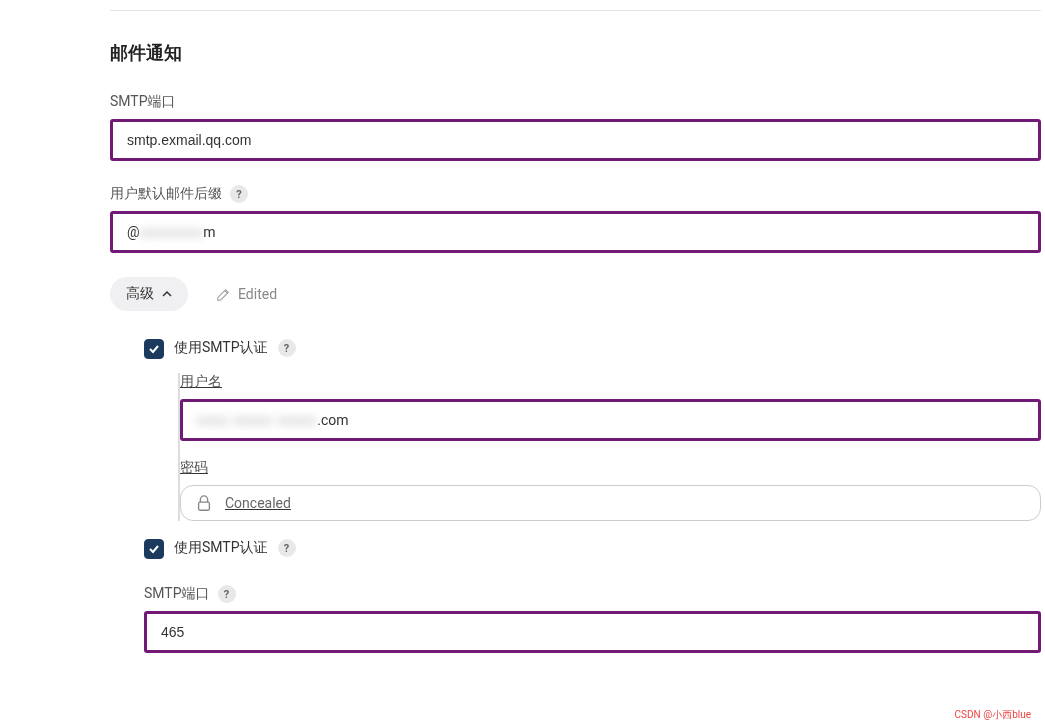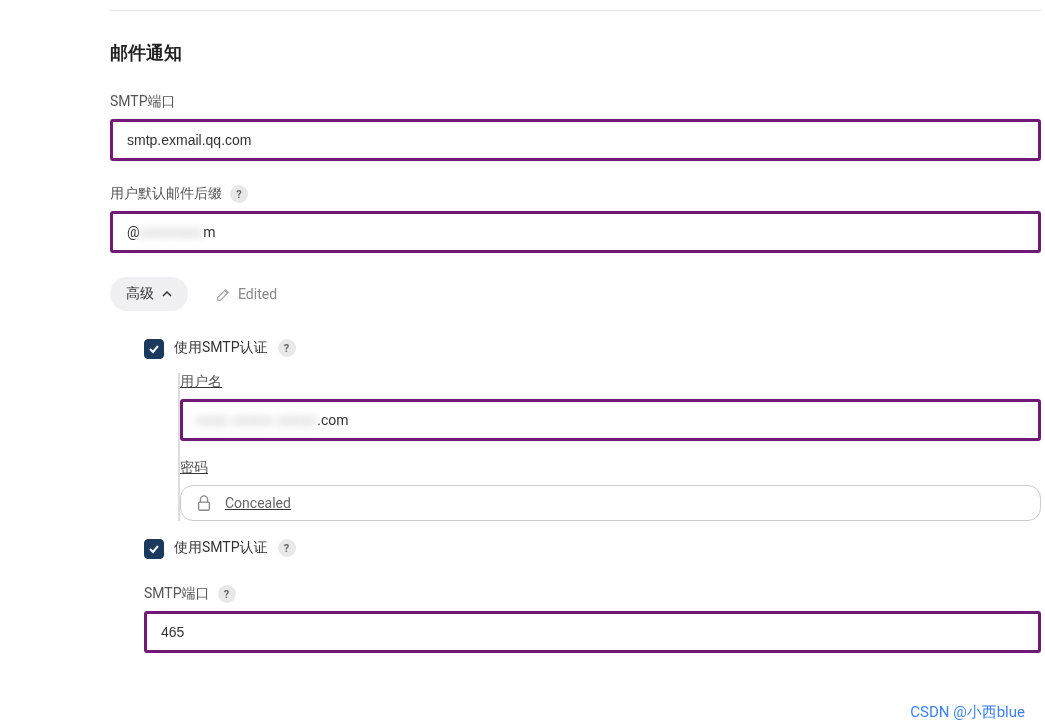--- a/index.html
+++ b/index.html
@@ -175,23 +175,23 @@
       font-size: 14px;
     }
     .port-section {
       margin-left: 34px;
       margin-top: 20px;
       position: relative;
     }
     .watermark {
       position: absolute;
       bottom: 6px;
-      right: 20px;
-      color: #3b82f6;
-      font-size: 15px;
+      right: 14px;
+      color: #ef4444;
+      font-size: 10px;
     }
     .blurred-value {
       display: inline-block;
     }
     .blurred-value .blur-part {
       filter: blur(4px);
       color: #aaa;
       letter-spacing: 1px;
     }
     .blurred-value .clear-part {

